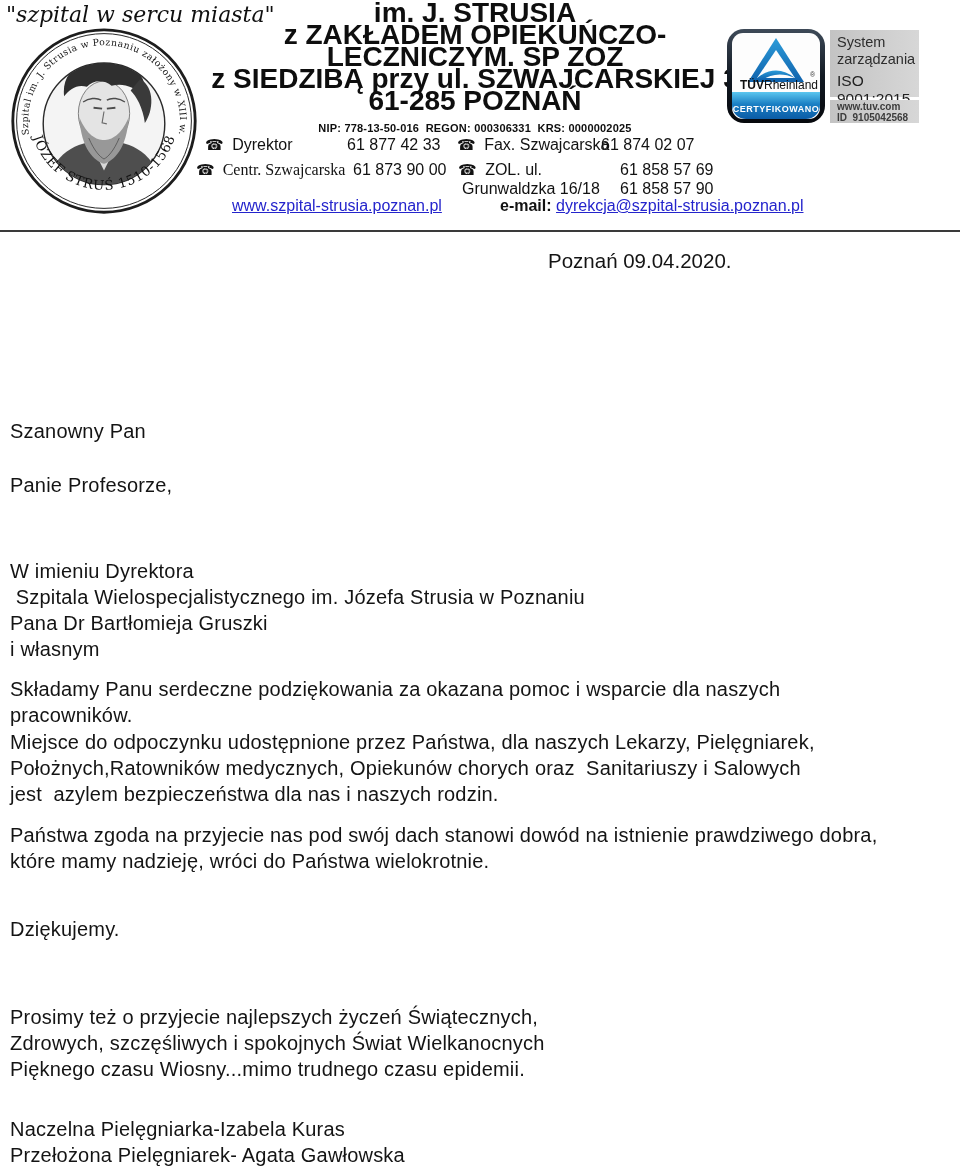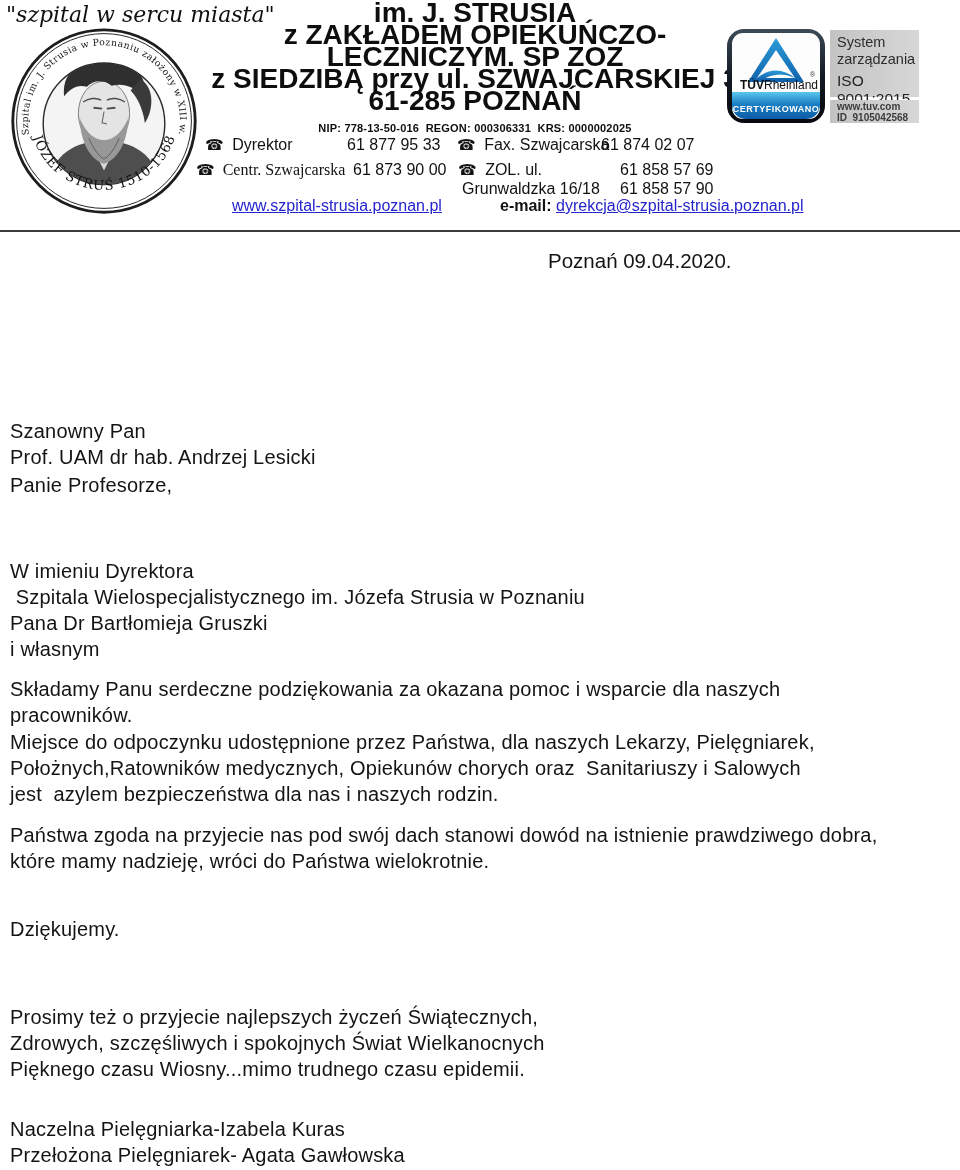--- a/index.html
+++ b/index.html
@@ -111,42 +111,41 @@
       <div class="iso-sys">zarządzania</div>
       <div class="iso-num">ISO 9001:2015</div>
     </div>
     <div class="iso-panel-section iso-bot">
       <div class="iso-small">www.tuv.com</div>
       <div class="iso-small pre">ID  9105042568</div>
     </div>
   </div>
 
   <span class="abs contact" style="left:205px; top:136px;"><span class="phone">☎</span> <span>Dyrektor</span></span>
-  <span class="abs contact" style="left:347px; top:136px;">61 877 95 33</span>
+  <span class="abs contact" style="left:347px; top:136px;">61 877 42 33</span>
   <span class="abs contact" style="left:457px; top:136px;"><span class="phone">☎</span> <span>Fax. Szwajcarska</span></span>
   <span class="abs contact" style="left:601px; top:136px;">61 874 02 07</span>
 
   <span class="abs contact" style="left:196px; top:161px;font-family:Liberation Serif, serif;"><span class="phone">☎</span> <span>Centr. Szwajcarska</span></span>
   <span class="abs contact" style="left:353px; top:161px;">61 873 90 00</span>
   <span class="abs contact" style="left:458px; top:161px;"><span class="phone">☎</span> <span>ZOL. ul.</span></span>
   <span class="abs contact" style="left:620px; top:161px;">61 858 57 69</span>
 
   <span class="abs contact" style="left:462px; top:180px;">Grunwaldzka 16/18</span>
   <span class="abs contact" style="left:620px; top:180px;">61 858 57 90</span>
 
   <a class="abs contact link" style="left:232px; top:197px;text-align:center;">www.szpital-strusia.poznan.pl</a>
   <span class="abs contact" style="left:500px; top:197px;"><b>e-mail:</b> <a class="link">dyrekcja@szpital-strusia.poznan.pl</a></span>
 
   <div class="rule"></div>
 
   <div class="abs date" style="left:548px; top:249px;">Poznań 09.04.2020.</div>
 
   <div class="abs" style="left:10px; top:418px;">
     <div class="body-line pre">Szanowny Pan</div>
-    <div class="body-line pre">Prof. UAM dr hab. Andrzej Lesicki</div>
   </div>
 
   <div class="abs body-line pre" style="left:10px; top:472px;">Panie Profesorze,</div>
 
   <div class="abs" style="left:10px; top:558px;">
     <div class="body-line pre">W imieniu Dyrektora</div>
     <div class="body-line pre"> Szpitala Wielospecjalistycznego im. Józefa Strusia w Poznaniu</div>
     <div class="body-line pre">Pana Dr Bartłomieja Gruszki</div>
     <div class="body-line pre">i własnym</div>
   </div>

